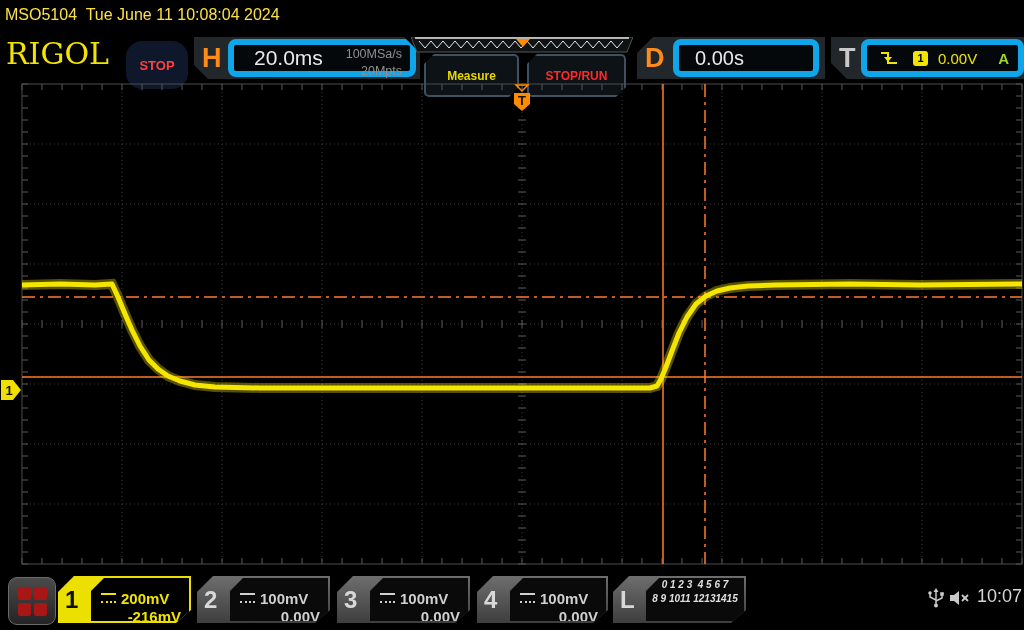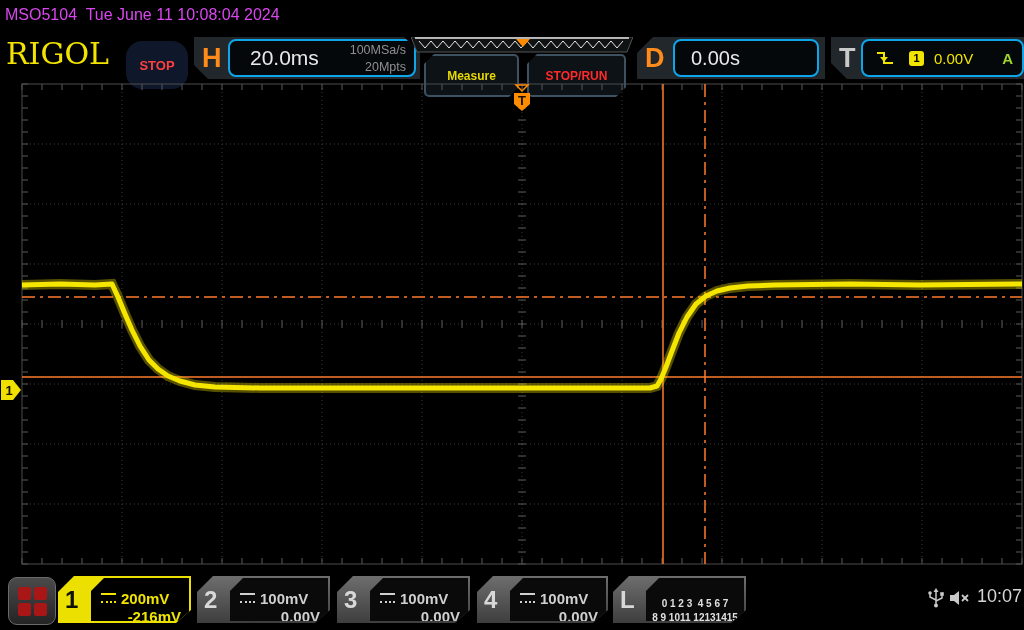--- a/index.html
+++ b/index.html
@@ -1,30 +1,30 @@
 <!DOCTYPE html>
 <html><head>
 <meta charset="utf-8">
 <style>
   html,body{margin:0;padding:0;background:#000;}
   .stage{position:relative;width:1024px;height:630px;background:#000;overflow:hidden;
          font-family:"Liberation Sans","DejaVu Sans",sans-serif;}
   
-  .statusline{position:absolute;left:5px;top:6px;color:#d946ef;font-size:16px;white-space:pre;}
+  .statusline{position:absolute;left:5px;top:6px;color:#fde047;font-size:16px;white-space:pre;}
   
   .topbar{position:absolute;left:0;top:32px;width:1024px;height:48px;}
   .brand{position:absolute;left:6px;top:4px;color:#f3e300;font-size:30px;font-weight:normal;
          letter-spacing:0px;font-family:"DejaVu Serif","Liberation Serif",serif;}
   .stop-pill{position:absolute;left:126px;top:9px;width:62px;height:48px;background:#0f172a;
              border-radius:16px;display:flex;align-items:center;justify-content:center;
              color:#ff4040;font-weight:bold;font-size:13px;}
   .badge{position:absolute;top:5px;height:42px;background:#22272b;}
   .badge .letter{position:absolute;left:8px;top:50%;transform:translateY(-50%);
                  font-size:27px;font-weight:bold;color:#ff8c1a;}
-  .badge .panel{position:absolute;top:2px;bottom:2px;background:#04080b;border:2px solid #0ea5e9;
+  .badge .panel{position:absolute;top:2px;bottom:2px;background:#04080b;border:6px solid #0ea5e9;
                 border-radius:8px;display:flex;align-items:center;}
   .h-badge{left:194px;width:226px;clip-path:polygon(0 0,calc(100% - 16px) 0,100% 16px,100% 100%,14px 100%,0 calc(100% - 14px));}
   .h-badge .panel{left:34px;right:4px;}
   .h-badge .timebase{color:#e9e9e9;font-size:21px;margin-left:20px;}
   .h-badge .rates{position:absolute;right:8px;top:1px;text-align:right;color:#8f8f8f;
                   font-size:12.5px;line-height:17px;}
   .d-badge{left:637px;width:188px;clip-path:polygon(16px 0,100% 0,100% 100%,0 100%,0 16px);}
   .d-badge .panel{left:36px;right:6px;}
   .d-badge .dval{color:#e9e9e9;font-size:20px;margin-left:16px;}
   .t-badge{left:831px;width:193px;clip-path:polygon(0 0,100% 0,100% 100%,16px 100%,0 calc(100% - 16px));}
@@ -70,21 +70,21 @@
   .chtab.active .cpanel{background:#000;color:#f0e400;}
   .chtab.inactive{background:linear-gradient(#6e6e6e,#3e3e3e);}
   .chtab.inactive .num{color:#d8d8d8;}
   .chtab.inactive .cpanel{background:#0a0a0a;color:#cfcfcf;}
   .dc-icon{display:inline-block;width:15px;height:9px;border-top:2px solid currentColor;
            position:relative;margin-right:5px;}
   .dc-icon::after{content:"";position:absolute;left:0;right:0;bottom:1px;
                   border-bottom:2px dotted currentColor;}
   .ltab .lrow{white-space:pre;font-size:10px;font-weight:bold;line-height:14px;
               text-align:center;margin-top:0px;color:#e0e0e0;}
-  .ltab .cpanel{padding-top:19px;}
+  .ltab .cpanel{padding-top:0;font-style:italic;}
   .clock{position:absolute;left:977px;top:12px;color:#d5d5d5;font-size:18px;}
   .usb-icon{position:absolute;left:927px;top:14px;}
   .spk-icon{position:absolute;left:949px;top:16px;}
 </style>
 </head>
 <body>
 
 <div class="stage">
 
   <div class="statusline">MSO5104  Tue June 11 10:08:04 2024</div>

